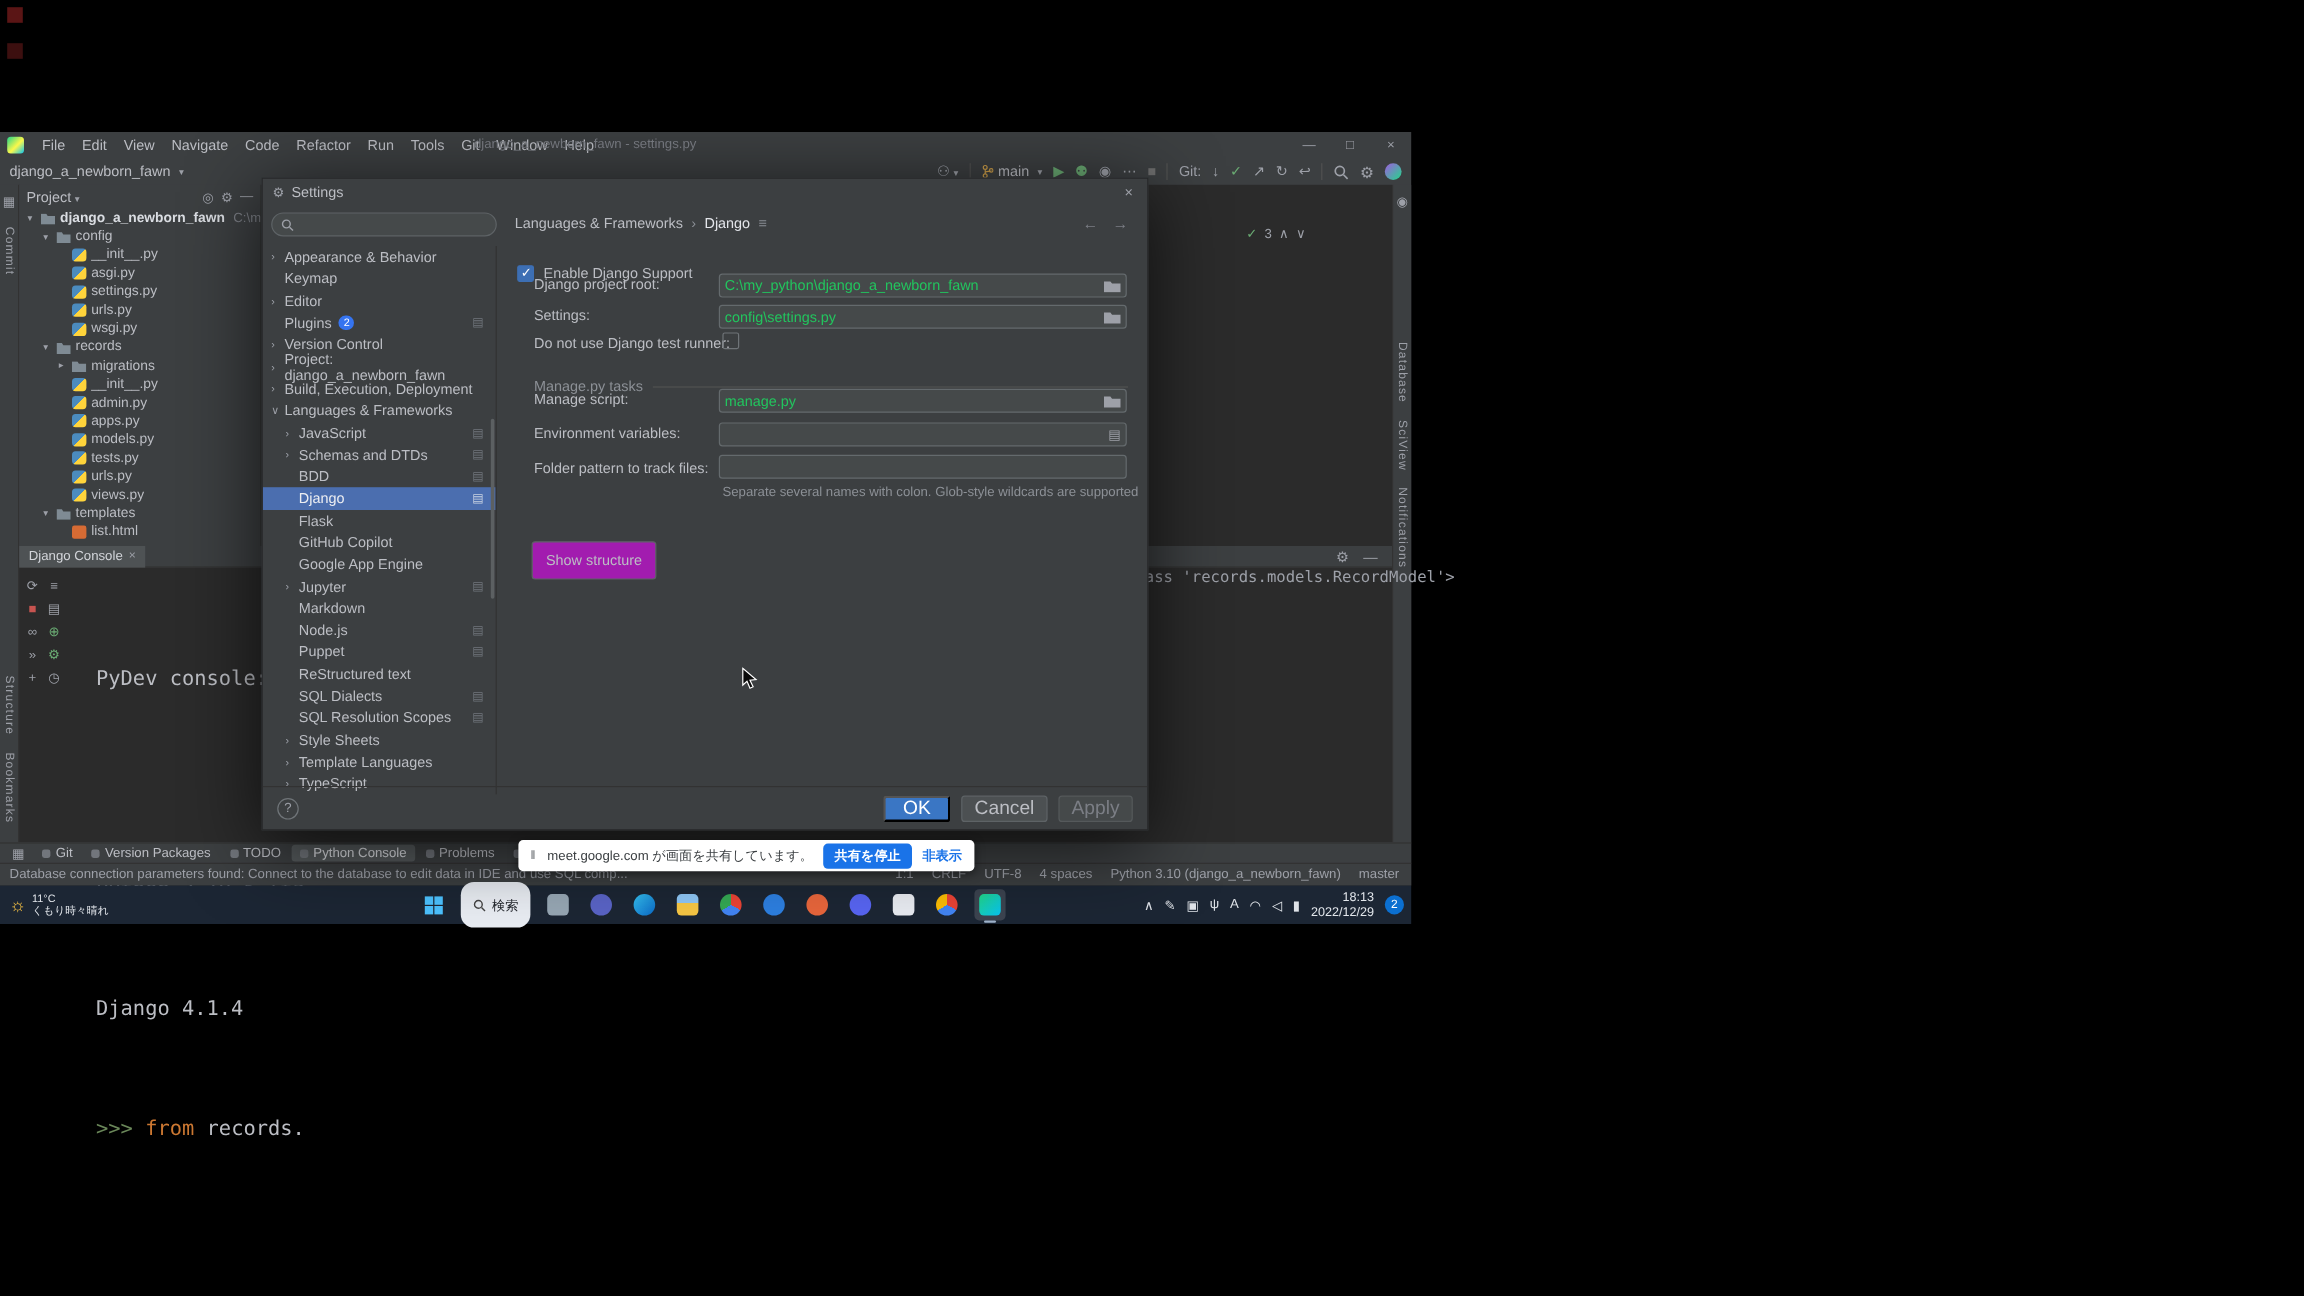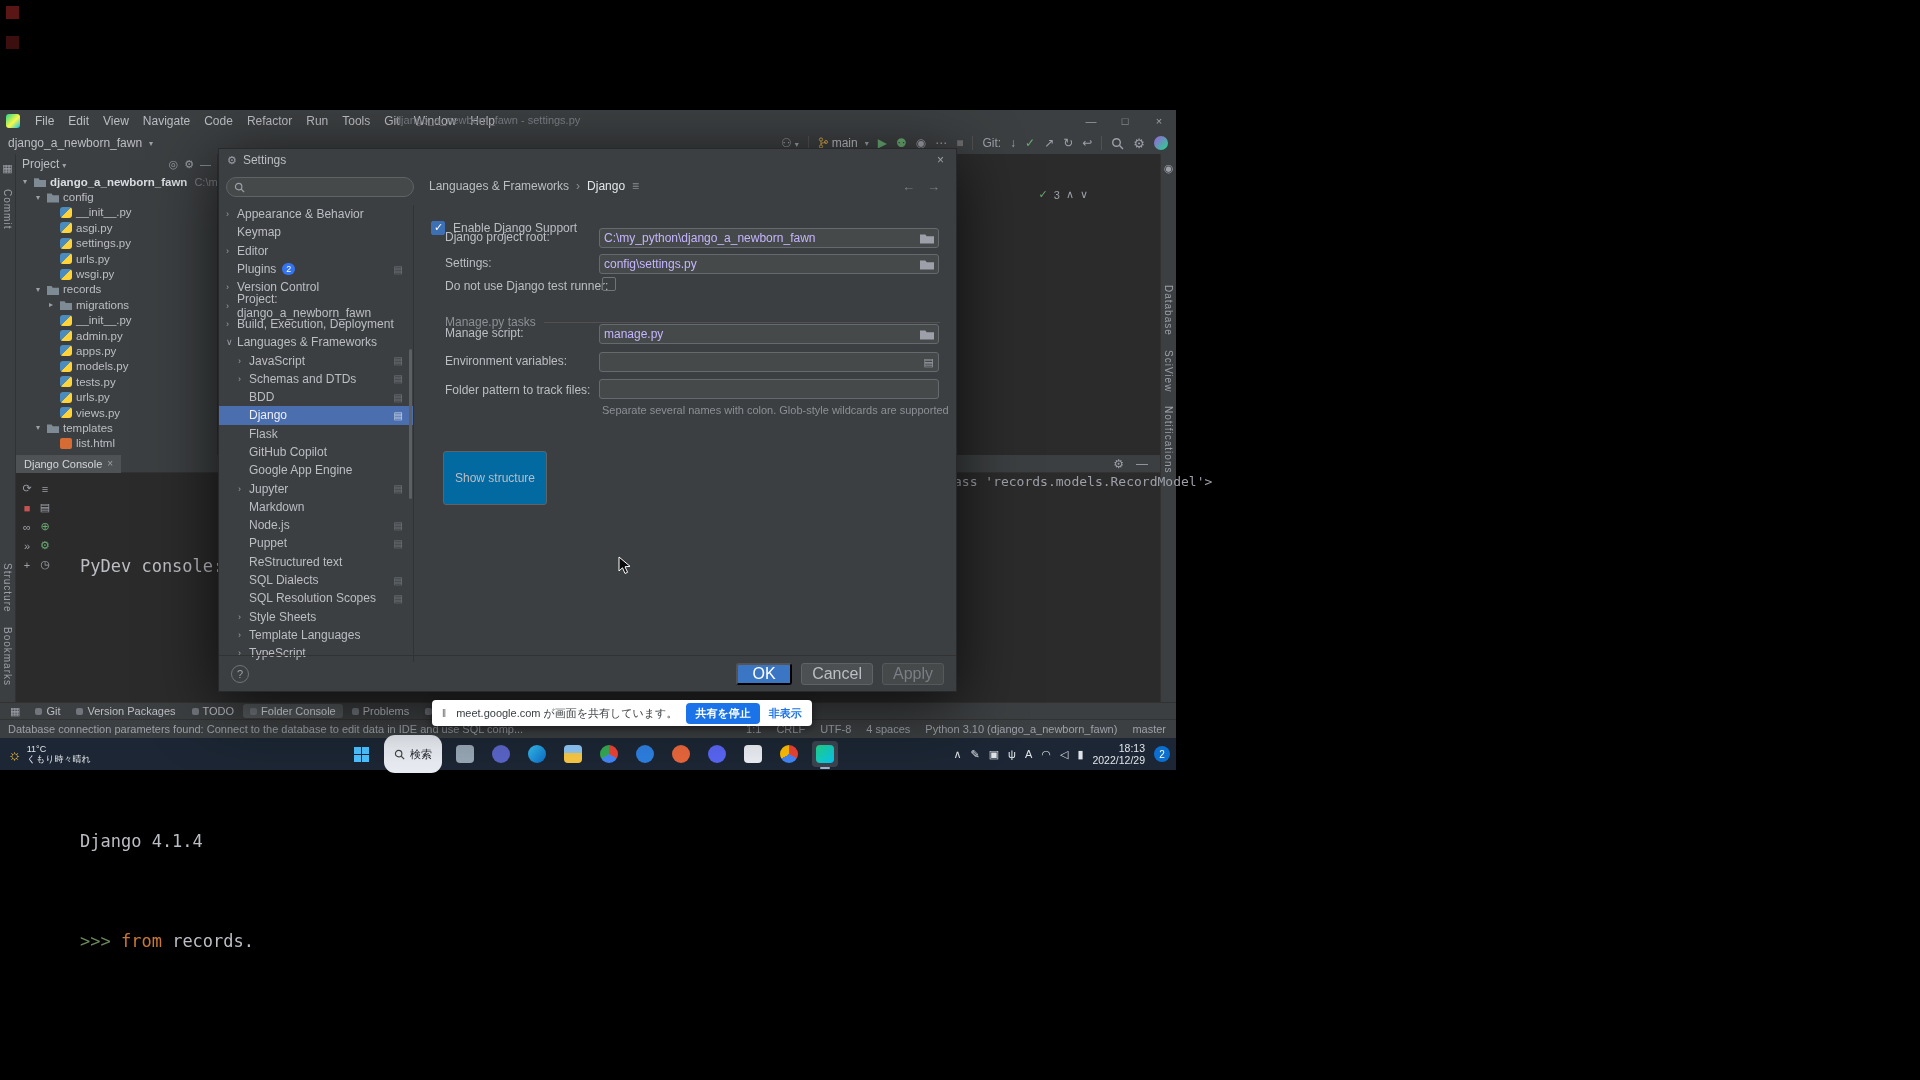--- a/index.html
+++ b/index.html
@@ -94,27 +94,27 @@
 #dlg-body{position:absolute;left:196px;top:22px;right:0;bottom:36px}
 #dlg-crumbs{position:absolute;left:14px;top:8px;display:flex;align-items:center;gap:7px}
 #dlg-crumbs .cur{color:#e3e5ea}
 #dlg-crumbs .sep,#dlg-crumbs .menu-g{color:#8a8e95}
 #dlg-navarrows{position:absolute;right:16px;top:8px;color:#7b7e85;display:flex;gap:12px;font-size:13px}
 .cb{width:14px;height:14px;border:1px solid #6f7478;border-radius:2px;flex:none;position:relative}
 .cb.checked{background:#3d6fb4;border-color:#3d6fb4}
 .cb.checked::after{content:"✓";position:absolute;left:2px;top:-1px;color:#fff;font-size:11px}
 .frm-row{position:absolute;display:flex;align-items:center;gap:8px;color:#bcbec4}
 .fld{position:absolute;width:340px;height:20px;background:#45494a;border:1px solid #646a6d;border-radius:3px;display:flex;align-items:center;padding:0 4px}
-.fld input{flex:1;background:transparent;border:0;outline:none;color:#c4b5fd;font-size:12px;min-width:0}
+.fld input{flex:1;background:transparent;border:0;outline:none;color:#22c55e;font-size:12px;min-width:0}
 .fld .folder-btn{width:14px;height:11px;flex:none;background:#9da0a8;clip-path:polygon(0 18%,38% 18%,48% 34%,100% 34%,100% 100%,0 100%)}
 .fld .tbl-btn{color:#9da0a8;font-size:11px;flex:none}
 .sec-hdr{position:absolute;display:flex;align-items:center;gap:8px;color:#8c9096}
 .sec-hdr::after{content:"";flex:1;height:1px;background:#515151}
 .hint{position:absolute;color:#8c9096;font-size:11px}
-#show-structure{position:absolute;left:28px;top:280px;background:#0369a1;border:1px solid #5e6366;border-radius:3px;color:#bcbec4;font-size:12px;padding:19px 11px}
+#show-structure{position:absolute;left:28px;top:280px;background:#a21caf;border:1px solid #5e6366;border-radius:3px;color:#bcbec4;font-size:12px;padding:8px 11px}
 #dlg-footer{position:absolute;left:0;bottom:0;width:100%;height:36px;border-top:1px solid #323232;display:flex;align-items:center;padding:0 12px;gap:9px}
 #dlg-help{width:18px;height:18px;border:1px solid #6f7478;border-radius:50%;display:flex;align-items:center;justify-content:center;color:#9da0a8;font-size:11px}
 #dlg-footer .spacer{flex:1}
 .dlg-btn{min-width:56px;height:22px;border-radius:3px;display:flex;align-items:center;justify-content:center;font-size:16px;padding:0 10px}
 #btn-ok{background:#3a76c4;color:#fff}
 #btn-cancel{background:#4c5052;border:1px solid #5e6366;color:#bcbec4}
 #btn-apply{background:#45494a;border:1px solid #55595b;color:#7b7e85}
 
 
 #share-bar{position:absolute;left:432px;top:700px;height:26px;z-index:25;background:#fff;border-radius:4px;
@@ -480,21 +480,21 @@
           <span>Version Packages</span>
         </span>
 
         <span class="btab">
           <span class="dot"></span>
           <span>TODO</span>
         </span>
 
         <span class="btab selected">
           <span class="dot"></span>
-          <span>Folder Console</span>
+          <span>Python Console</span>
         </span>
 
         <span class="btab">
           <span class="dot"></span>
           <span>Problems</span>
         </span>
 
         <span class="btab">
           <span class="dot"></span>
           <span>Terminal</span>

